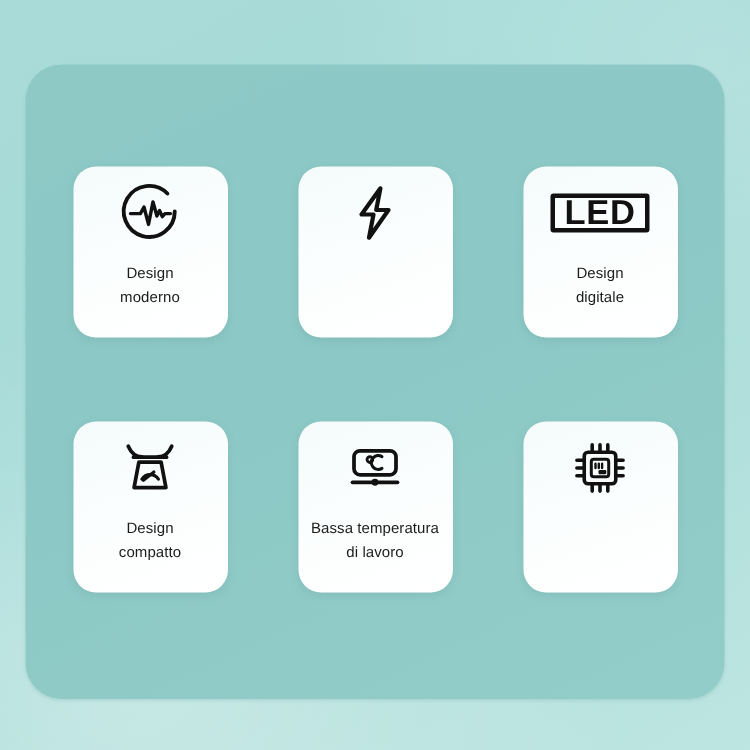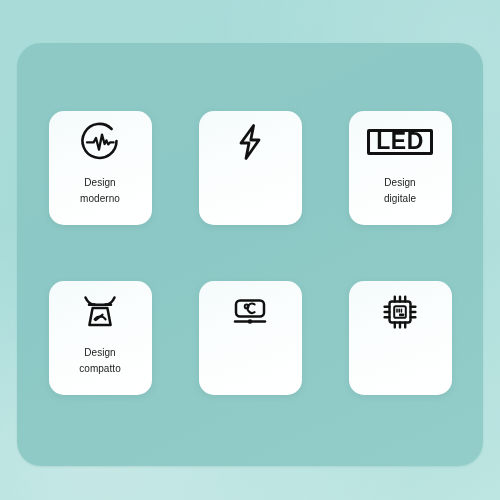--- a/index.html
+++ b/index.html
@@ -169,20 +169,22 @@
     <div class="card">
       <div class="card-icon">
         <svg width="50" height="50" viewBox="0 0 50 50" fill="none" stroke="#111" stroke-width="2.5" stroke-linecap="round" stroke-linejoin="round">
           <rect x="11" y="13.5" width="28" height="16" rx="4"></rect>
           <circle cx="21.6" cy="19.4" r="1.9" stroke-width="1.9"></circle>
           <path d="M29.6 17.4 A4.6 4.6 0 1 0 29.6 25.2" stroke-width="2.1"></path>
           <path d="M10.0 34.5 H40.0"></path>
           <circle cx="25.0" cy="34.5" r="2.3" fill="#111" stroke="none"></circle>
         </svg>
       </div>
+      <div class="card-label">Bassa temperatura
+di lavoro</div>
     </div>
 
     <div class="card">
       <div class="card-icon">
         <svg width="50" height="50" viewBox="0 0 50 50" fill="none" stroke="#111" stroke-width="2.4" stroke-linecap="round" stroke-linejoin="round">
           <rect x="14.5" y="14.5" width="21" height="21" rx="2.5"></rect>
           <rect x="19.2" y="19.2" width="11.6" height="11.6" rx="1.6" stroke-width="2"></rect>
 
           <path d="M22.0 22.2 V25.0 M24.2 22.2 V25.0 M26.4 22.2 V25.0" stroke-width="1.6"></path>
           <rect x="24.0" y="26.4" width="5.2" height="2.8" rx="0.8" fill="#111" stroke="none"></rect>

